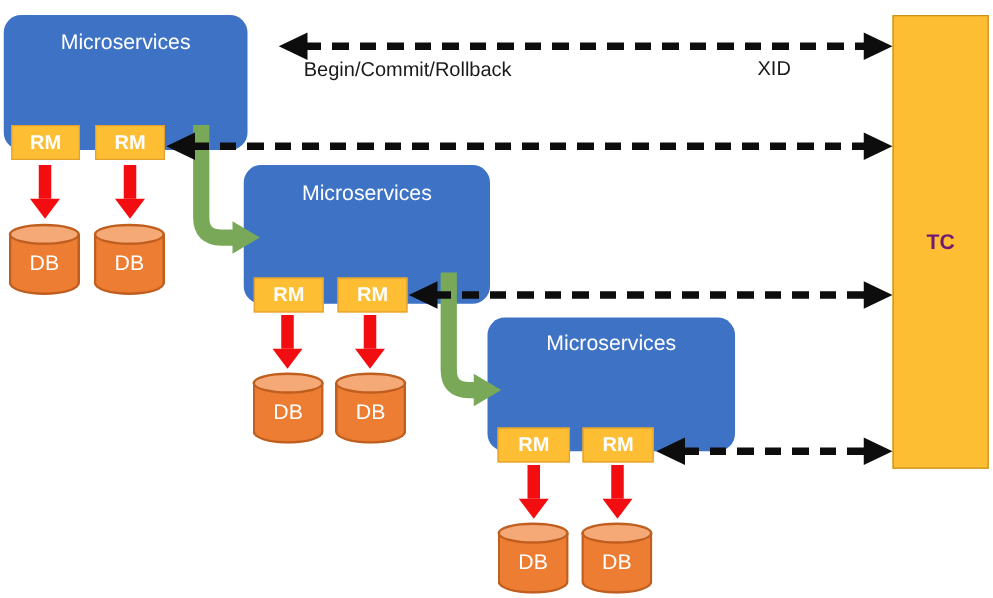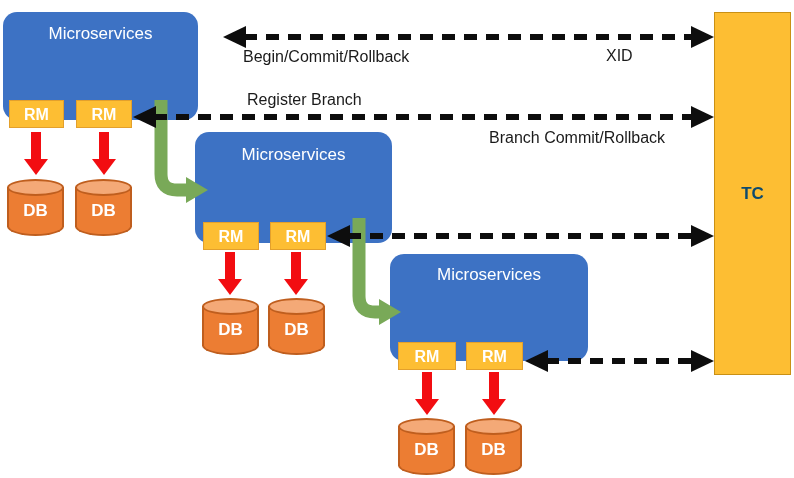--- a/index.html
+++ b/index.html
@@ -20,21 +20,21 @@
     position:absolute; background:#FDBE33; border:1px solid #E3A02C;
     color:#fff; font-weight:bold; font-size:16px; text-align:center;
     box-sizing:border-box; z-index:15; line-height:26px;
   }
 
   
   .tc-box {
     position:absolute; left:714px; top:12px; width:77px; height:363px;
     background:#FDBE33; border:1.5px solid #C99015; box-sizing:border-box;
     z-index:10; display:flex; align-items:center; justify-content:center;
-    color:#0c4a6e; font-weight:bold; font-size:17px;
+    color:#701a75; font-weight:bold; font-size:17px;
   }
 
   
   .connector { position:absolute; height:22px; z-index:30; }
   .connector .dash {
     position:absolute; left:21px; right:21px; top:8px; height:6px;
     background:repeating-linear-gradient(90deg,#0d0d0d 0 13px,transparent 13px 22px);
   }
   .connector .ah { position:absolute; width:0; height:0;
     border-top:11px solid transparent; border-bottom:11px solid transparent; }
@@ -59,21 +59,21 @@
     background:#F4A977; border:2px solid #BF5E1E; border-radius:50%;
     box-sizing:border-box; z-index:2;
   }
   .db .side {
     position:absolute; top:8px; left:0; width:100%; bottom:0;
     background:#EC7D33; border:2px solid #BF5E1E; border-top:none;
     border-radius:0 0 29px 29px / 0 0 10px 10px; box-sizing:border-box; z-index:1;
   }
   .db .db-label {
     position:absolute; top:22px; left:0; width:100%; text-align:center;
-    color:#fff; font-weight:bold; font-size:17px; z-index:3;
+    color:#fff; font-weight:normal; font-size:17px; z-index:3;
   }
 
   
   #green-overlay { position:absolute; left:0; top:0; z-index:20; pointer-events:none; }
 </style>
 </head>
 <body>
 
 <div id="stage">
 
@@ -189,16 +189,14 @@
   </div>
 
   <div class="connector" style="left:525px; top:350px; width:189px;">
     <div class="ah ah-left"></div>
     <div class="dash"></div>
     <div class="ah ah-right"></div>
   </div>
 
   <div class="lbl" style="left:243px; top:8px;margin-top:40px;">Begin/Commit/Rollback</div>
   <div class="lbl bold" style="left:606px; top:47px;">XID</div>
-  <div class="lbl" style="left:247px; top:91px;">Register Branch</div>
-  <div class="lbl" style="left:489px; top:129px;">Branch Commit/Rollback</div>
 
 </div>
 
 </body></html>

